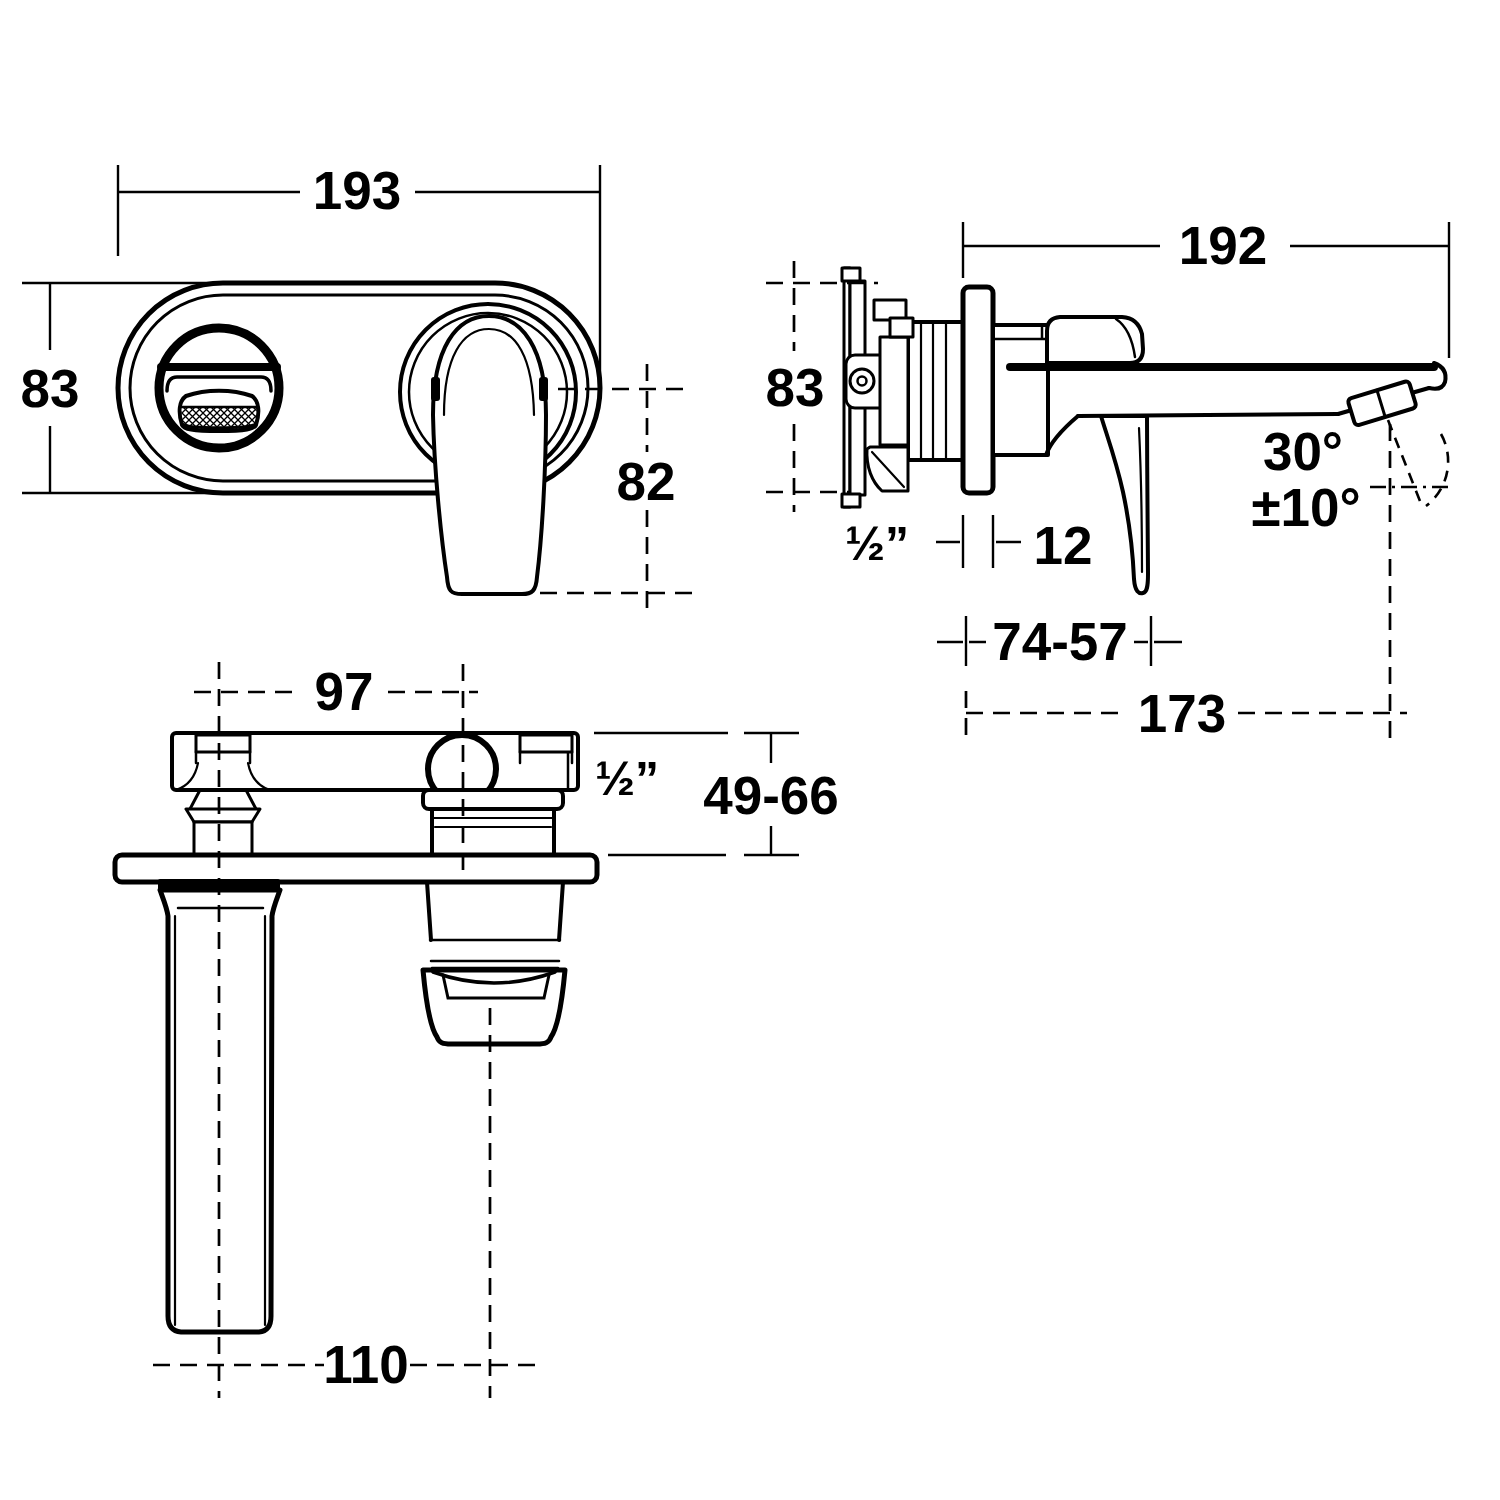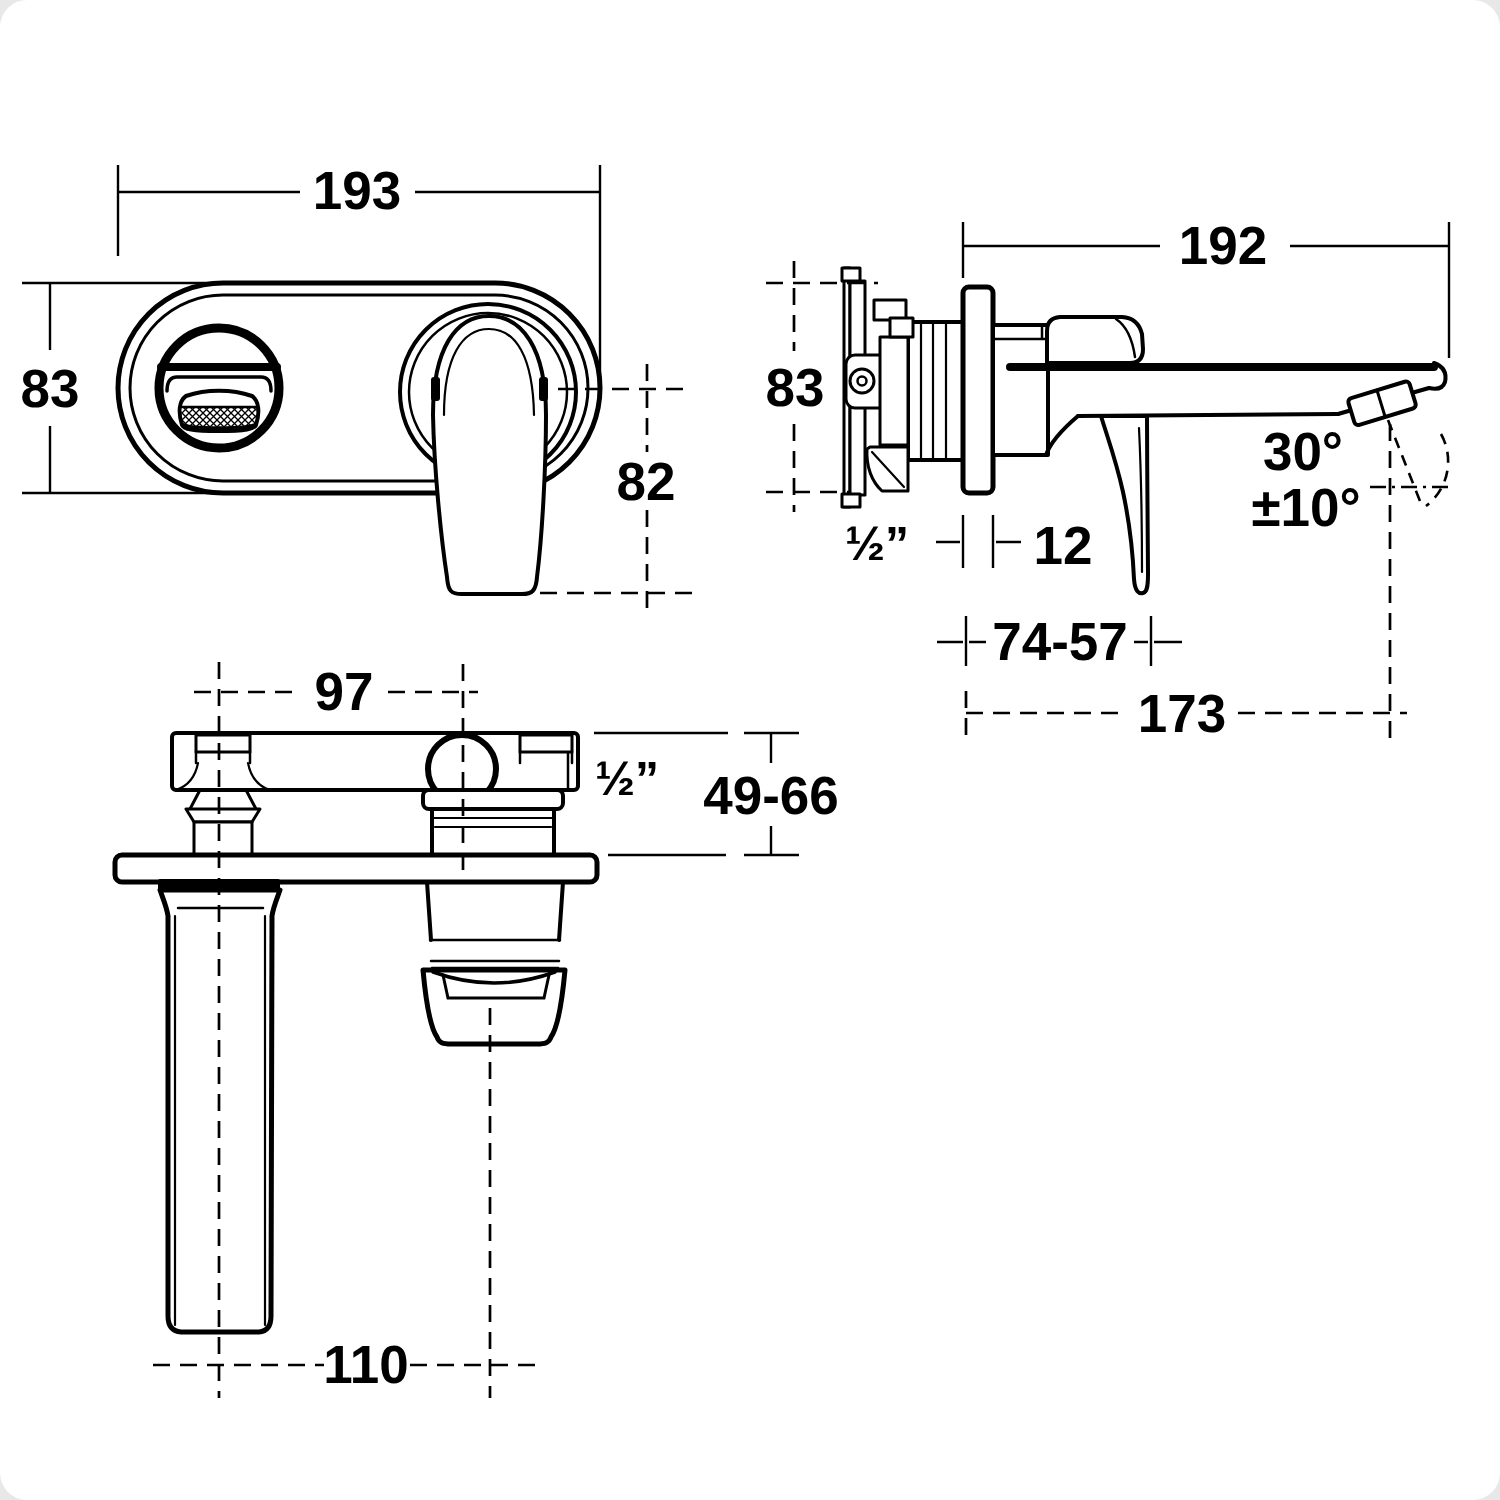--- a/index.html
+++ b/index.html
@@ -1,19 +1,18 @@
 <!DOCTYPE html>
 <html><head>
 <meta charset="utf-8">
 <style>
   html,body{margin:0;padding:0;background:#e8e8e8;}
   .canvas{
     position:relative;width:1500px;height:1500px;background:#ffffff;
     font-family:"Liberation Sans", sans-serif;
-    border-radius:27px;
   }
   svg{position:absolute;left:0;top:0;}
   
   .part  {fill:#fff;stroke:#000;stroke-width:4;stroke-linejoin:round;stroke-linecap:round;}
   .part5 {fill:#fff;stroke:#000;stroke-width:5;stroke-linejoin:round;stroke-linecap:round;}
   .part3 {fill:#fff;stroke:#000;stroke-width:3;stroke-linejoin:round;stroke-linecap:round;}
   .line4 {fill:none;stroke:#000;stroke-width:4;stroke-linejoin:round;stroke-linecap:round;}
   .thick {fill:none;stroke:#000;stroke-width:8;stroke-linecap:round;}
   .thick9{fill:none;stroke:#000;stroke-width:9;}
   .med   {fill:none;stroke:#000;stroke-width:3;stroke-linecap:round;}

